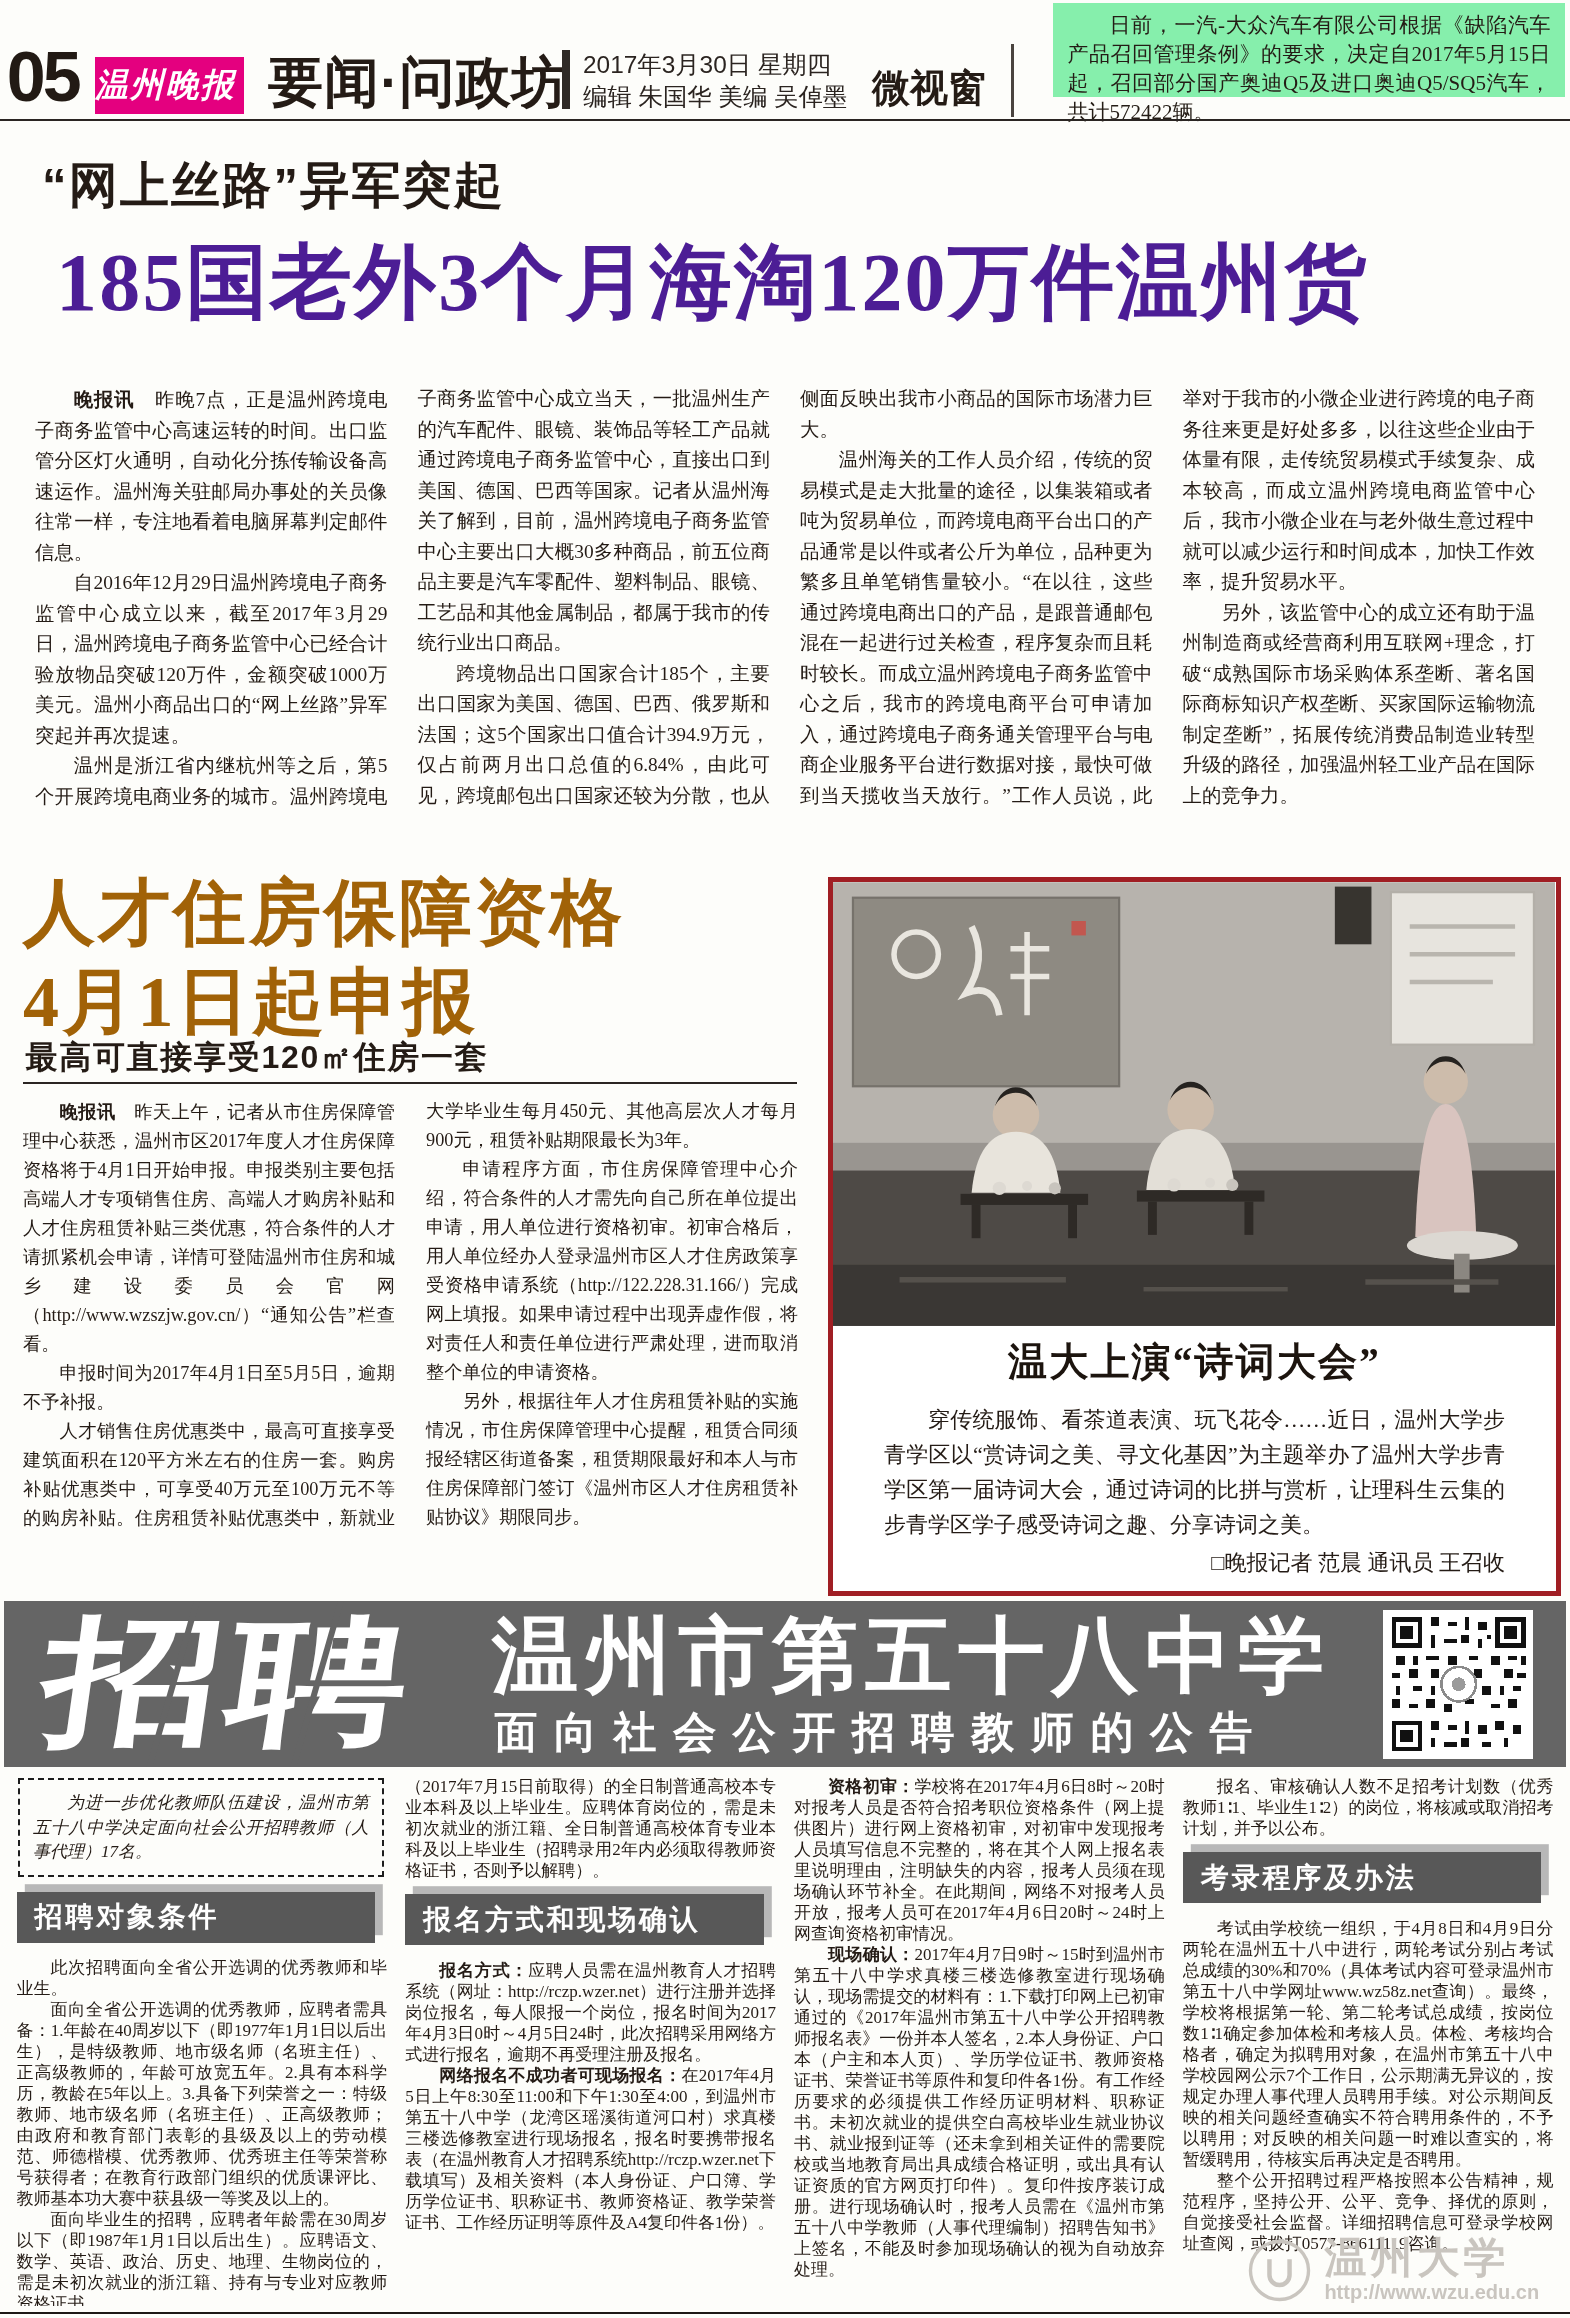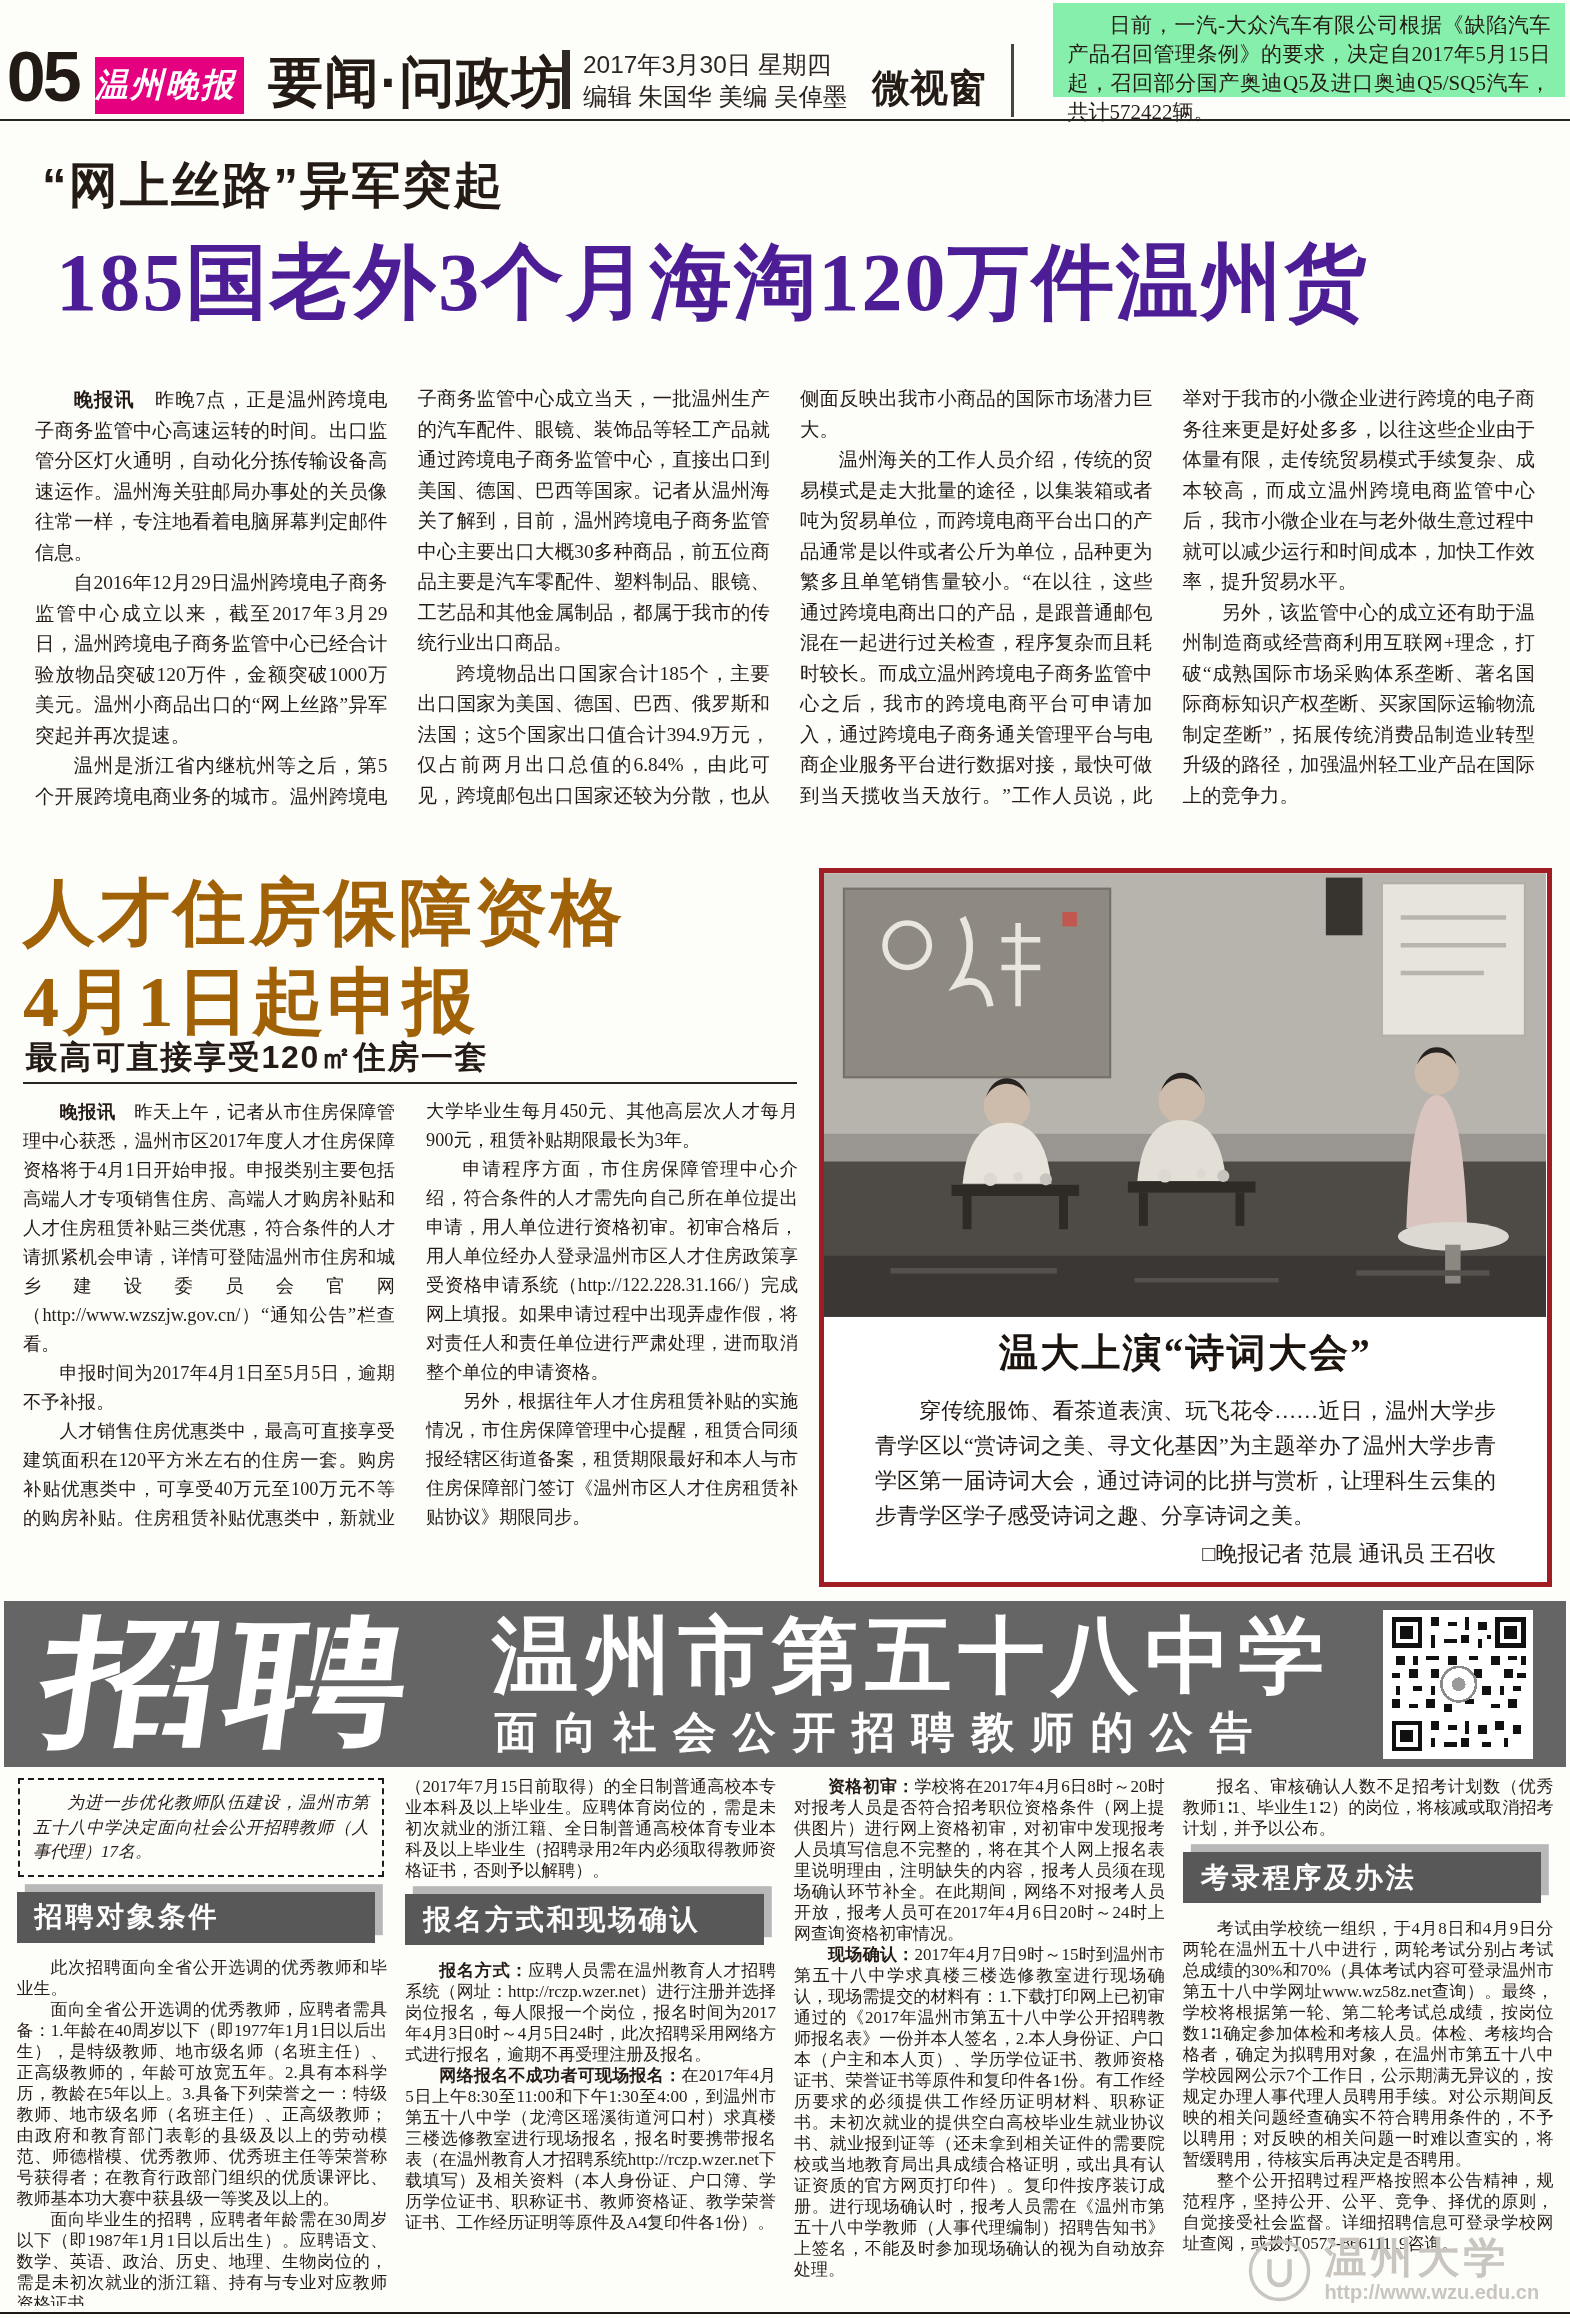--- a/index.html
+++ b/index.html
@@ -119,21 +119,21 @@
   <div class="abs story2-body">
     <p class="np"><b class="lead">晚报讯　</b><span>昨天上午，记者从市住房保障管理中心获悉，温州市区2017年度人才住房保障资格将于4月1日开始申报。申报类别主要包括高端人才专项销售住房、高端人才购房补贴和人才住房租赁补贴三类优惠，符合条件的人才请抓紧机会申请，详情可登陆温州市住房和城乡建设委员会官网（http://www.wzszjw.gov.cn/）“通知公告”栏查看。</span></p>
     <p class="np">申报时间为2017年4月1日至5月5日，逾期不予补报。</p>
     <p class="np">人才销售住房优惠类中，最高可直接享受建筑面积在120平方米左右的住房一套。购房补贴优惠类中，可享受40万元至100万元不等的购房补贴。住房租赁补贴优惠类中，新就业大学毕业生每月450元、其他高层次人才每月900元，租赁补贴期限最长为3年。</p>
     <p class="np">申请程序方面，市住房保障管理中心介绍，符合条件的人才需先向自己所在单位提出申请，用人单位进行资格初审。初审合格后，用人单位经办人登录温州市区人才住房政策享受资格申请系统（http://122.228.31.166/）完成网上填报。如果申请过程中出现弄虚作假，将对责任人和责任单位进行严肃处理，进而取消整个单位的申请资格。</p>
     <p class="np">另外，根据往年人才住房租赁补贴的实施情况，市住房保障管理中心提醒，租赁合同须报经辖区街道备案，租赁期限最好和本人与市住房保障部门签订《温州市区人才住房租赁补贴协议》期限同步。</p>
     <p class="np">人才住房政策的政策文件、政策解答、表格下载，可登录市住房保障信息网（http://www.wzszjw.gov.cn/zfbz/）—办事指南—人才住房政策—查询和下载。</p>
 
   </div>
 
-  <figure class="abs photo-box" style="margin:0;">
+  <figure class="abs photo-box" style="margin:9px;">
     <svg class="photo-svg" viewBox="0 0 1302 800">
       <rect x="0" y="0" width="1302" height="800" fill="#b7b3ad"></rect>
       <rect x="0" y="470" width="1302" height="70" fill="#999590"></rect>
       <rect x="0" y="520" width="1302" height="280" fill="#4e4a46"></rect>
       <rect x="0" y="690" width="1302" height="110" fill="#3a3734"></rect>
 
       <g>
         <rect x="36" y="28" width="480" height="340" fill="#8e8a82" stroke="#76726b" stroke-width="4"></rect>
         <circle cx="150" cy="130" r="40" fill="none" stroke="#e9e6df" stroke-width="10"></circle>
         <path d="M250 80 q30 60 -10 120 q50 -20 60 40" fill="none" stroke="#e9e6df" stroke-width="12"></path>

